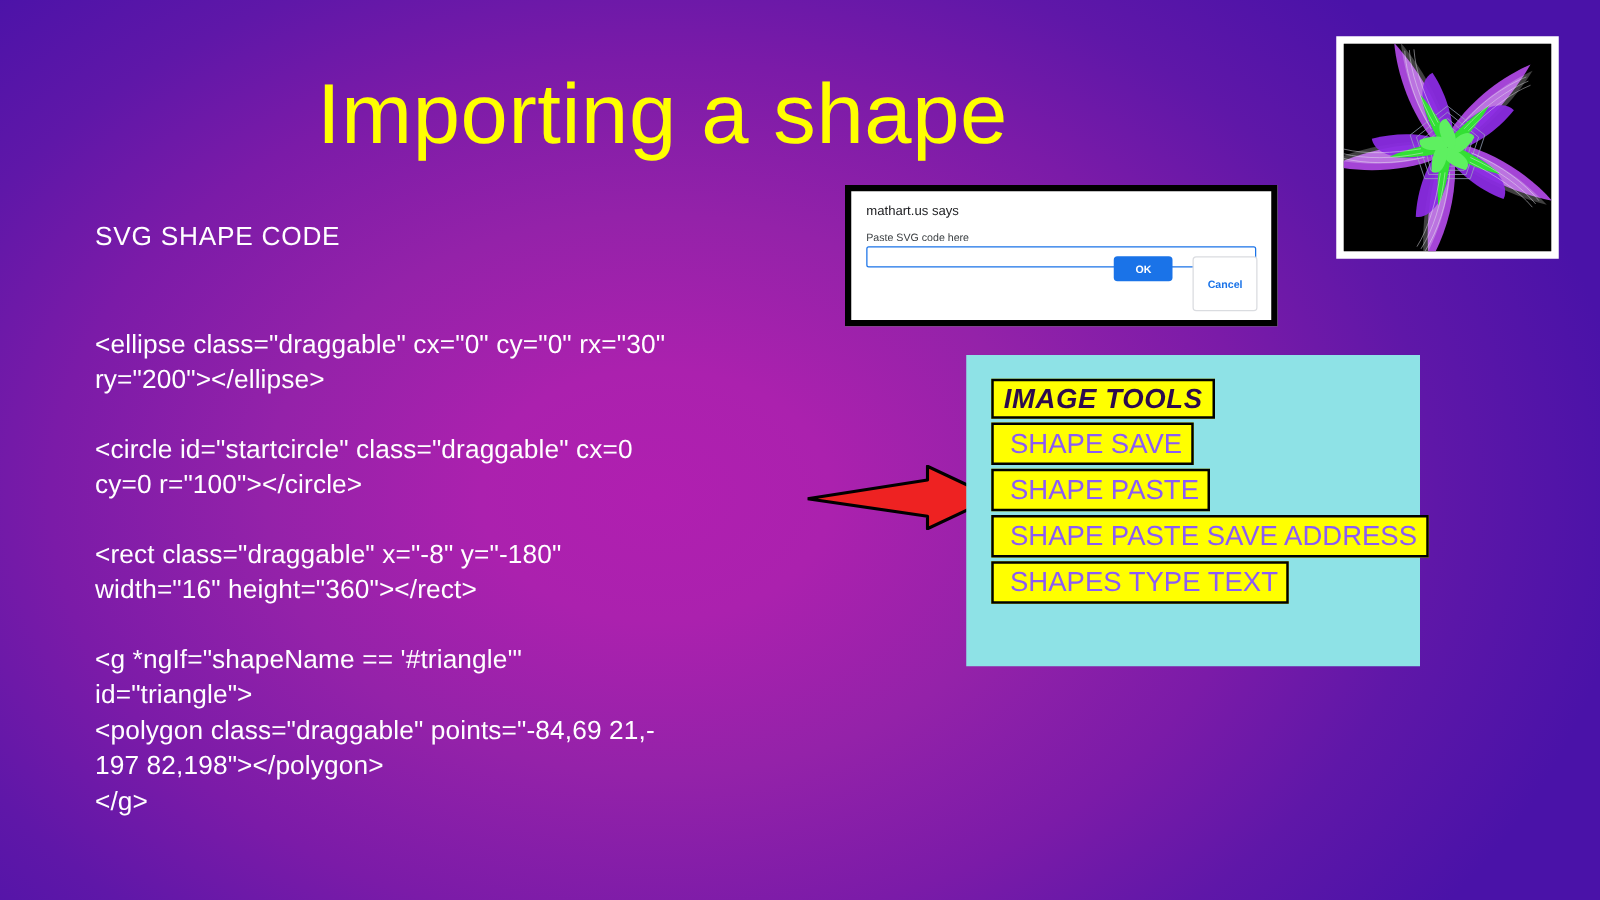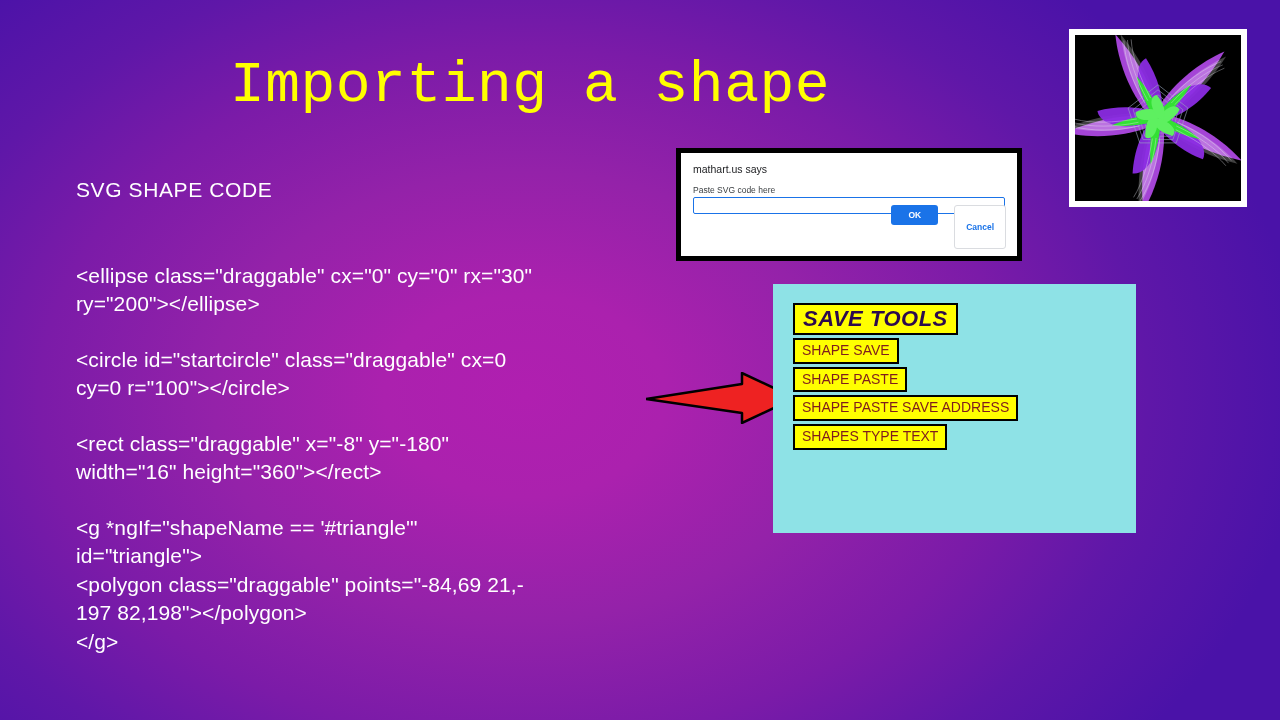--- a/index.html
+++ b/index.html
@@ -33,26 +33,25 @@
   }
 
   
   #title {
     position: absolute;
     left: 0;
     top: 54px;
     width: 1060px;
     text-align: center;
     color: #ffff00;
-    font-size: 58px;
+    font-size: 68px;
     font-weight: 300;
     letter-spacing: 0.5px;
     line-height: 1.1;
     white-space: nowrap;
-    font-family: Liberation Mono, monospace;
   }
 
   
   #body-text {
     position: absolute;
     left: 76px;
     top: 176px;
     width: 570px;
     color: #ffffff;
     font-size: 21px;
@@ -155,24 +154,24 @@
     left: 20px;
     top: 19px;
     display: flex;
     flex-direction: column;
     align-items: flex-start;
     gap: 3px;
   }
   .tool-btn {
     background: #ffff00;
     border: 2px solid #000000;
-    color: #7f1d1d;
-    font-size: 14px;
+    color: #8b5cf6;
+    font-size: 22px;
     line-height: 1.05;
-    padding: 3px 7px 4px 7px;
+    padding: 3px 7px 4px 13px;
     white-space: nowrap;
     font-family: "Liberation Sans", sans-serif;
     cursor: pointer;
   }
   .tool-btn.title-btn {
     font-weight: bold;
     font-style: italic;
     color: #2c0a4e;
     font-size: 22px;
     padding: 2px 8px 3px 8px;
@@ -250,21 +249,21 @@
       <button id="dialog-cancel">Cancel</button>
     </div>
   </div>
 
   <svg id="arrow" viewBox="0 0 150 52">
     <polygon points="0,27 96,12 96,1 149,26 96,51 96,41" fill="#ee2222" stroke="#000000" stroke-width="2.5" stroke-linejoin="round"></polygon>
   </svg>
 
   <div id="tools-panel">
     <div id="tools-list">
-      <div class="tool-btn title-btn">SAVE TOOLS</div>
+      <div class="tool-btn title-btn">IMAGE TOOLS</div>
       <div class="tool-btn">SHAPE SAVE</div>
       <div class="tool-btn">SHAPE PASTE</div>
       <div class="tool-btn">SHAPE PASTE SAVE ADDRESS</div>
       <div class="tool-btn">SHAPES TYPE TEXT</div>
     </div>
   </div>
 
   <div id="thumb">
     <svg id="thumb-art" viewBox="0 0 100 100">
       <rect x="0" y="0" width="100" height="100" fill="#000000"></rect>

